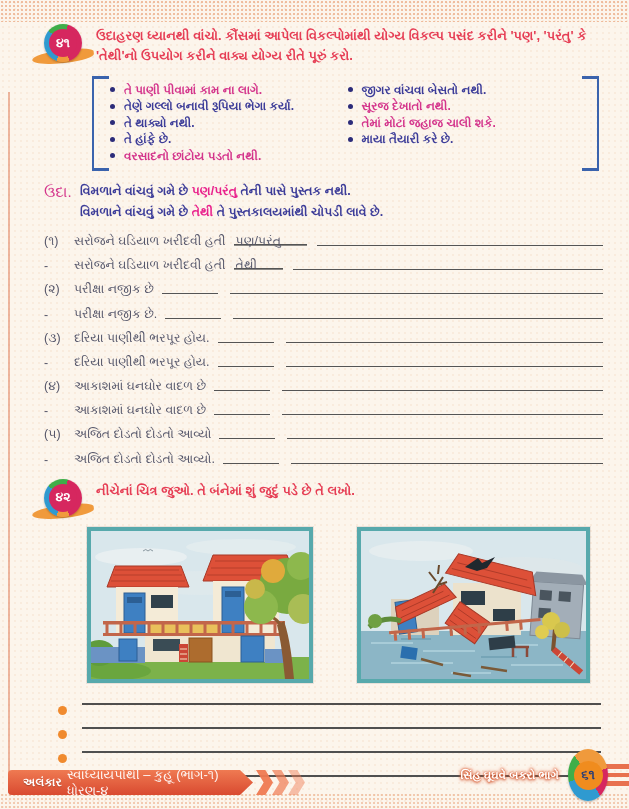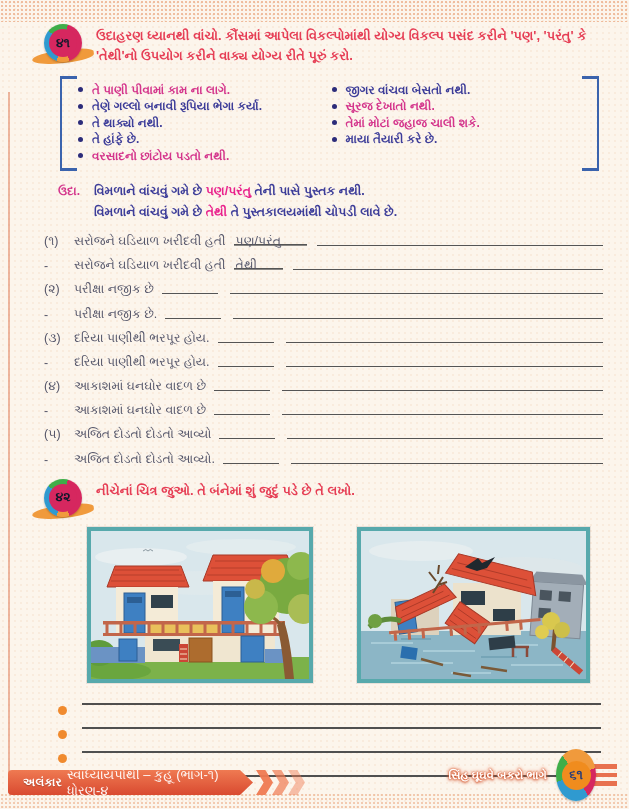--- a/index.html
+++ b/index.html
@@ -38,49 +38,49 @@
     background:var(--badge-orange,#f09a3c);border-radius:60% 40% 50% 50%;
     transform:rotate(-6deg);
   }
   .badge-ring{
     position:absolute;left:0;top:0;width:38px;height:38px;border-radius:50%;
     background:conic-gradient(from 200deg,var(--badge-blue,#2f9ad0) 0 110deg,var(--badge-green,#3fae49) 110deg 175deg,var(--badge-pink,#d6275f) 175deg 320deg,var(--badge-orange,#f09a3c) 320deg 360deg);
     display:grid;place-items:center;box-shadow:0 1px 2px rgba(0,0,0,.25);
   }
   .badge-core{
     width:28px;height:28px;border-radius:50%;background:var(--badge-pink,#d6275f);
-    color:#0f172a;font-weight:bold;font-size:12.5px;display:grid;place-items:center;
+    color:#ffffff;font-weight:bold;font-size:12.5px;display:grid;place-items:center;
   }
   .instruction{
     margin:2px 0 0 0;color:var(--header-red,#e63e55);font-weight:bold;
     font-size:13px;line-height:1.55;max-width:510px;
   }
 
   
   .options-box{
-    position:relative;margin:10px 30px 0 60px;display:flex;
+    position:relative;margin:10px 30px 0 92px;display:flex;
     padding:5px 18px 7px 14px;
     justify-content:flex-end;
   }
   .bracket{position:absolute;top:0;bottom:0;width:15px;pointer-events:none;}
   .bracket-left{left:0;border-left:2.5px solid #3a63ad;}
   .bracket-right{right:0;border-right:2.5px solid #3a63ad;}
   .bracket:before,.bracket:after{content:"";position:absolute;height:2.5px;width:15px;background:#3a63ad;}
   .bracket-left:before{top:0;left:0;} .bracket-left:after{bottom:0;left:0;}
   .bracket-right:before{top:0;right:0;} .bracket-right:after{bottom:0;right:0;}
   .opt-col{flex:1;display:flex;flex-direction:column;}
   .opt-item{display:flex;align-items:center;height:16.5px;}
   .opt-bullet{width:5px;height:5px;border-radius:50%;background:#2c2c7a;flex:0 0 5px;margin:0 9px 0 4px;}
   .opt-text{font-size:12px;font-weight:bold;white-space:nowrap;}
   .opt-text.blue{color:var(--text-blue,#3d3d99);}
   .opt-text.magenta{color:var(--text-magenta,#d4358c);}
 
   
   .example{display:flex;margin:10px 26px 0 44px;gap:6px;}
-  .ex-label{color:var(--text-magenta,#d4358c);font-weight:bold;font-size:12px;flex:0 0 30px;line-height:21px;margin-left:14px;}
+  .ex-label{color:var(--text-magenta,#d4358c);font-weight:normal;font-size:15px;flex:0 0 30px;line-height:21px;}
   .ex-lines{flex:1;}
   .ex-line{font-size:12.5px;color:var(--text-blue,#3d3d99);line-height:21px;font-weight:bold;}
   .ex-line .conn{color:var(--connector-pink,#e9218c);font-weight:bold;}
 
   
   .exercises{margin:4px 26px 0 44px;}
   .exr{display:flex;align-items:flex-end;height:24.2px;font-size:12.5px;color:var(--exercise-gray,#55566a);}
   .exr-prefix{flex:0 0 30px;padding-bottom:2px;}
   .exr-text{white-space:nowrap;margin-right:8px;padding-bottom:2px;}
   .exr-conn{
@@ -109,21 +109,21 @@
     background:linear-gradient(180deg,var(--ribbon-orange-1,#ef7a52),var(--ribbon-orange-2,#d94a30));
     clip-path:polygon(0 0, calc(100% - 13px) 0, 100% 50%, calc(100% - 13px) 100%, 0 100%);
     border-radius:4px 0 0 4px;
     display:flex;align-items:center;gap:5px;padding-left:15px;color:#fff;box-sizing:border-box;
   }
   .brand{font-weight:bold;font-size:11.5px;letter-spacing:.3px;text-shadow:0 1px 1px rgba(0,0,0,.25);}
   .ribbon-rest{font-size:13px;font-weight:normal;opacity:.95;}
   .chev{position:absolute;bottom:14px;width:17px;height:25px;background:var(--ribbon-orange-1,#ef7a52);
     clip-path:polygon(0 0,55% 0,100% 50%,55% 100%,0 100%,45% 50%);}
   .c1{left:256px;opacity:.95;} .c2{left:272px;opacity:.7;} .c3{left:288px;opacity:.45;}
-  .footer-right{position:absolute;right:12px;bottom:8px;display:flex;align-items:center;}
+  .footer-right{position:absolute;right:0;bottom:8px;display:flex;align-items:center;}
   .lesson-title{
     font-size:11.5px;font-weight:bold;color:#fff;margin-right:9px;
     text-shadow:0 0 2px #e06a40,0 0 4px #e06a40,0 1px 3px #c8502c,0 0 1px #e06a40;
   }
   .page-badge{
     width:40px;height:52px;border-radius:50%;z-index:2;flex:0 0 40px;
     background:conic-gradient(from 150deg,var(--badge-blue,#2f9ad0) 0 100deg,var(--badge-green,#3fae49) 100deg 175deg,var(--badge-orange,#f09a3c) 175deg 280deg,var(--badge-pink,#d6275f) 280deg 360deg);
     display:grid;place-items:center;box-shadow:0 1px 2px rgba(0,0,0,.25);
   }
   .page-badge-core{

